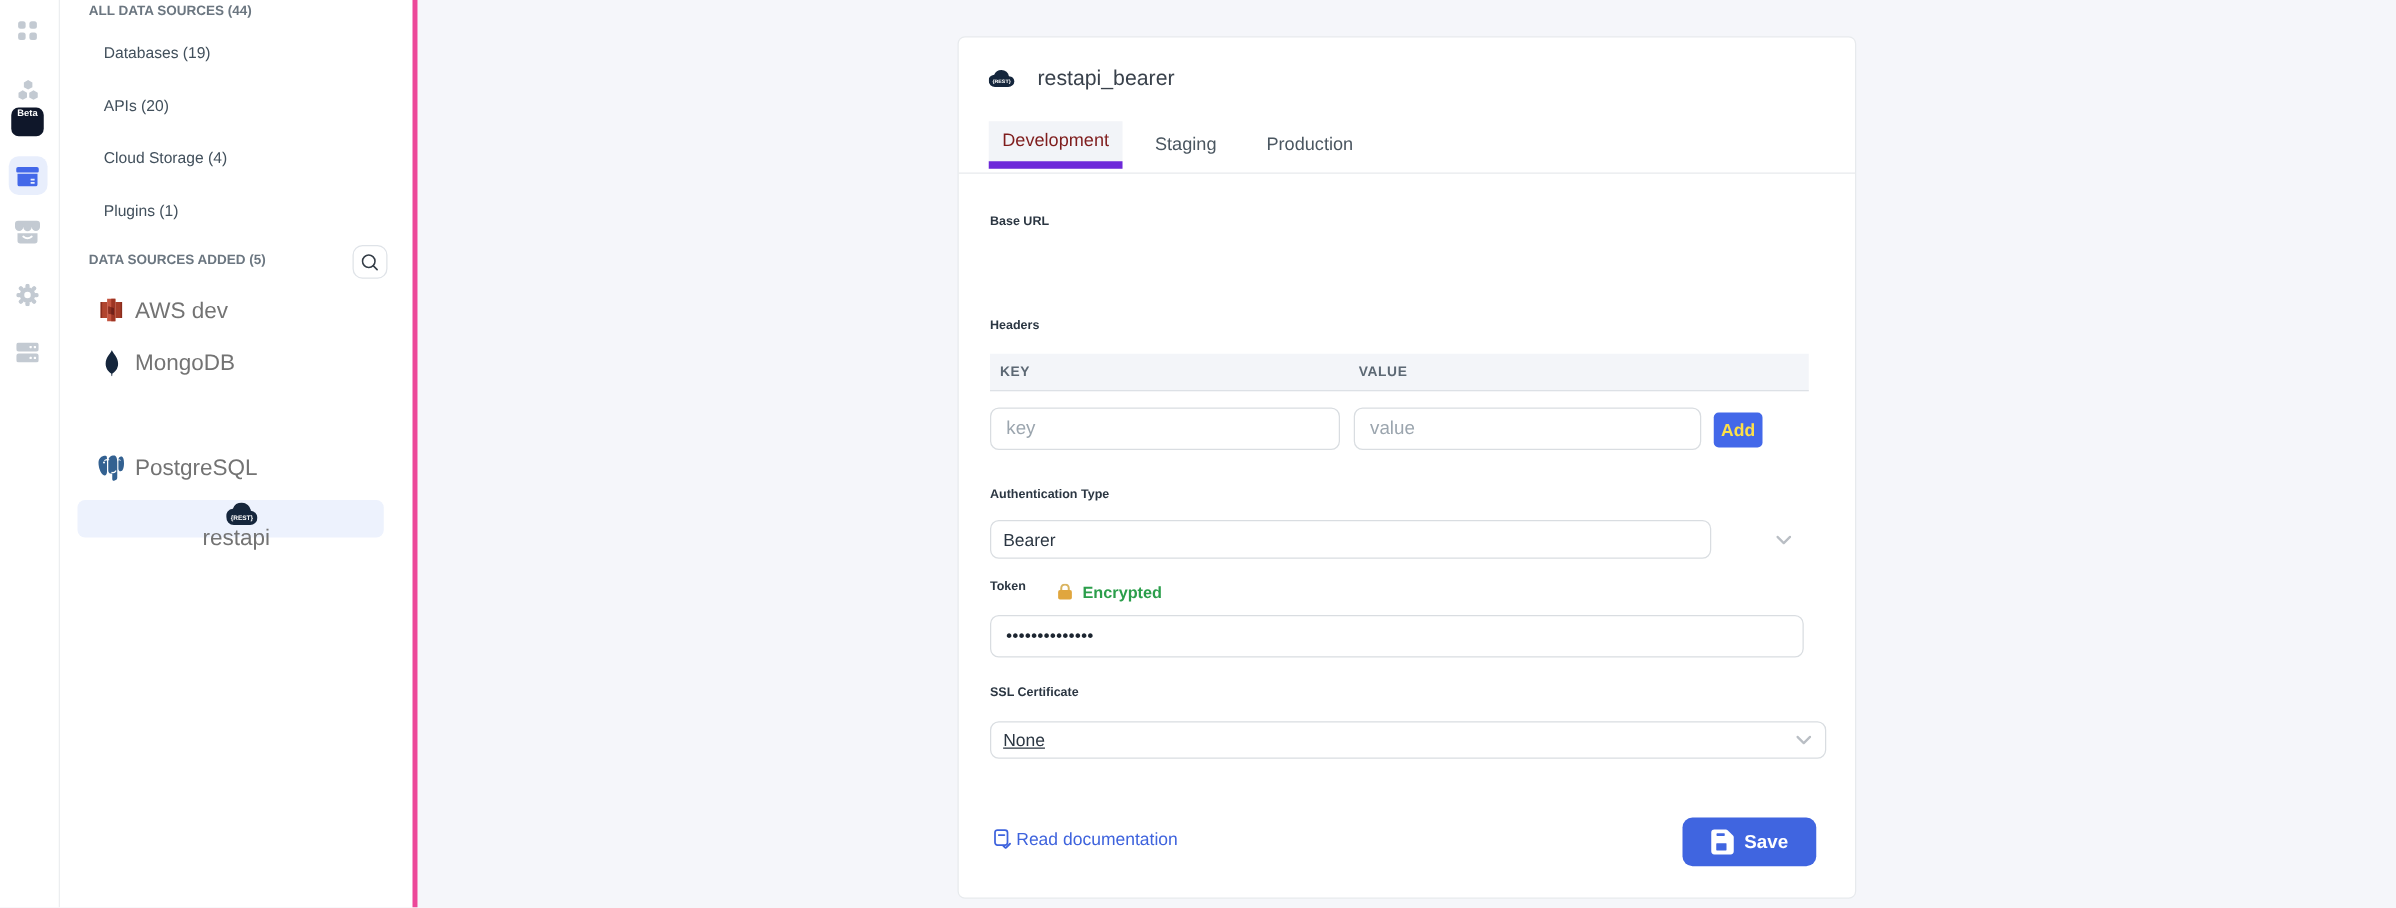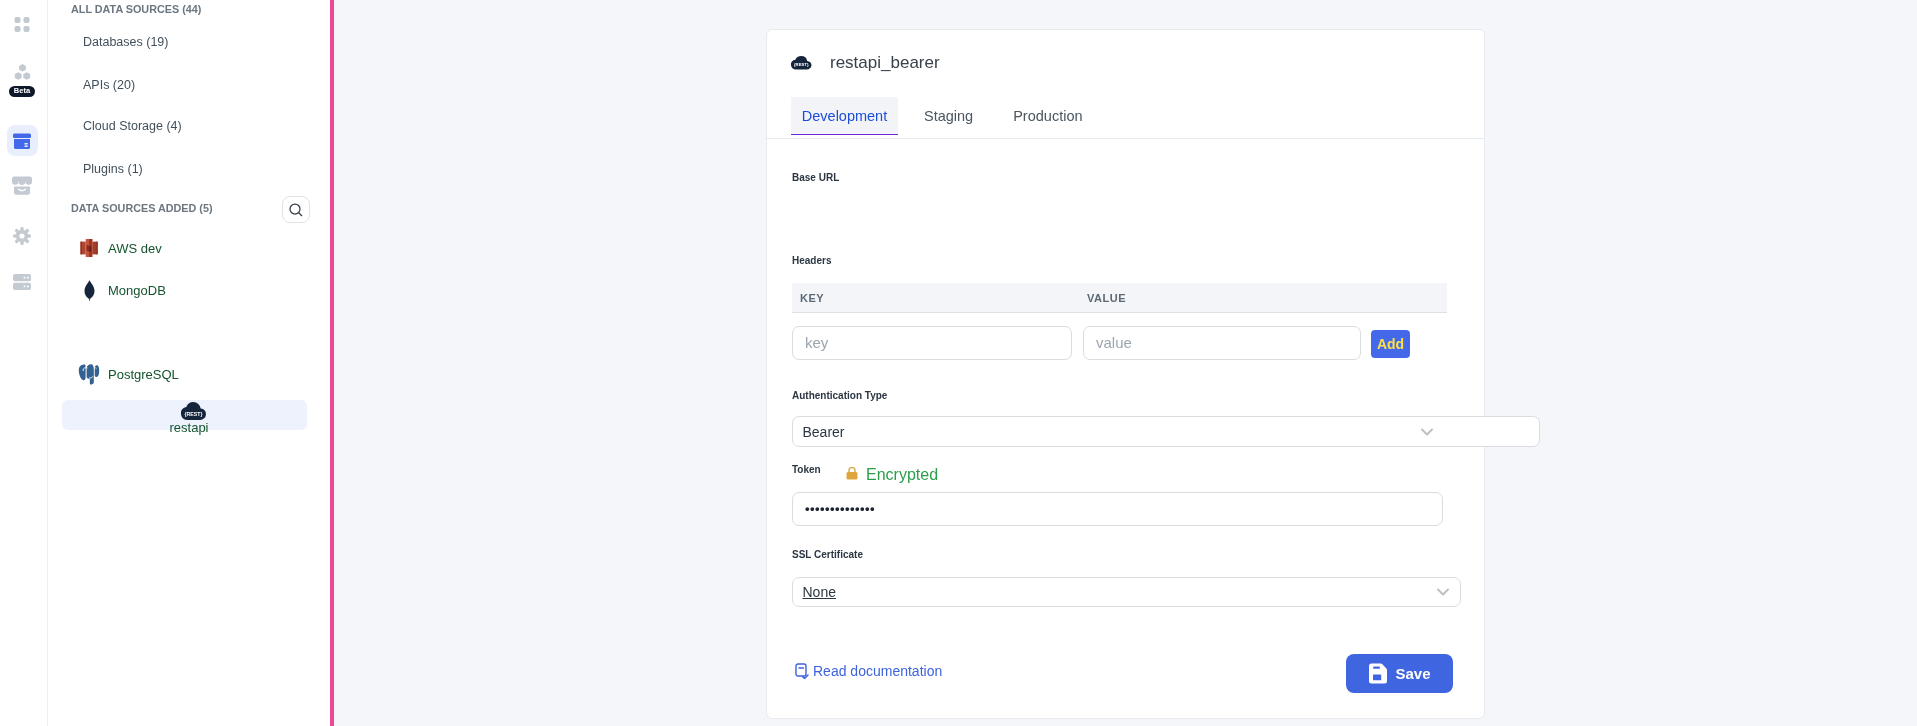--- a/index.html
+++ b/index.html
@@ -4,40 +4,40 @@
 <style>
 * { margin:0; padding:0; box-sizing:border-box; }
 html,body { width:1917px; height:726px; overflow:hidden; }
 body { font-family:"Liberation Sans", sans-serif; background:#f5f6fa; position:relative; }
 .iconbar { position:absolute; left:0; top:0; width:48px; height:726px; background:#fff; border-right:1px solid #eceef0; }
 .icw { position:absolute; left:0; width:44px; display:flex; justify-content:center; }
 .sidebar { position:absolute; left:48px; top:0; width:286px; height:726px; background:#fff; border-right:4px solid #ec4899; }
 .capshead { position:absolute; font-size:10.8px; font-weight:bold; color:#6b7680; letter-spacing:0; }
 .navitem { position:absolute; left:35px; font-size:12.5px; color:#42505c; }
 .srcitem { position:absolute; left:14px; width:245px; height:30px; display:flex; align-items:center; border-radius:6px; }
-.srcitem .txt { font-size:13px; color:#14532d; margin-left:9px; }
+.srcitem .txt { font-size:18px; color:#737373; margin-left:9px; }
 .srcitem .ic { width:20px; height:20px; margin-left:17px; display:flex; align-items:center; justify-content:center; }
 .srcitem .ic svg { flex:none; }
 .searchbtn { position:absolute; left:234px; top:196px; width:28px; height:27px; border:1px solid #dfe3e8; border-radius:8px; background:#fff; display:flex; align-items:center; justify-content:center; }
 .main { position:absolute; left:335px; top:0; width:1582px; height:726px; background:#f5f6fa; }
 .card { position:absolute; left:431px; top:29px; width:719px; height:690px; background:#fff; border:1px solid #e7eaed; border-radius:6px; }
 .cardtitle { position:absolute; left:63px; top:21px; font-size:17px; font-weight:500; color:#39414b; line-height:24px; }
 .tabs { position:absolute; left:24px; top:67px; height:38px; display:flex; }
 .tab { font-size:14.5px; color:#4a5660; display:flex; align-items:center; justify-content:center; height:38px; }
-.tab.active { background:#f2f4f8; color:#1d4ed8; border-bottom:1px solid #6d28d9; }
+.tab.active { background:#f2f4f8; color:#7f1d1d; border-bottom:6px solid #6d28d9; }
 .hdivider { position:absolute; left:0; top:108px; width:717px; border-top:1px solid #e7eaed; }
 .label { position:absolute; left:25px; font-size:10px; font-weight:bold; color:#2b3642; }
 .tinput { position:absolute; left:25px; height:34px; border:1px solid #d9dde1; border-radius:7px; background:#fff; font-size:15px; color:#2b3642; display:flex; align-items:center; padding-left:12px; padding-bottom:2px; }
 .tinput.ph { color:#9ba5ae; }
 .thead { position:absolute; left:25px; top:253px; width:655px; height:30px; background:#f3f5f9; border-bottom:1px solid #dde1e6; }
 .thead span { position:absolute; top:9px; font-size:11px; font-weight:bold; color:#5c6874; letter-spacing:0.5px; }
 .addbtn { position:absolute; left:604px; top:300px; width:39px; height:28px; background:#4368e9; border-radius:4px; color:#fde047; font-size:14px; font-weight:bold; display:flex; align-items:center; justify-content:center; }
 .selbox { position:absolute; left:25px; height:31px; border:1px solid #d9dde1; border-radius:7px; background:#fff; font-size:14px; color:#2b3642; display:flex; align-items:center; padding-left:9.5px; }
 .chev { position:absolute; top:50%; margin-top:-4px; }
-.enc { position:absolute; left:99px; top:436px; font-size:16px; font-weight:normal; color:#2b9e4b; }
+.enc { position:absolute; left:99px; top:436px; font-size:13px; font-weight:bold; color:#2b9e4b; }
 .doclink { position:absolute; left:28px; top:633px; display:flex; align-items:center; }
 .doclink span { margin-left:4px; font-size:14px; color:#3e63dd; }
 .savebtn { position:absolute; left:579px; top:624px; width:107px; height:39px; background:#4065e0; border-radius:8px; display:flex; align-items:center; justify-content:center; }
 .savebtn span { color:#fff; font-size:15px; font-weight:bold; margin-left:7px; }
 .dots { letter-spacing:0.45px; font-size:13px; color:#1c2530; font-weight:bold; }
 </style>
 </head>
 <body>
 <div class="iconbar">
   <div class="icw" style="top:16px;">
@@ -53,21 +53,21 @@
   <div class="icw" style="top:64px;">
     <svg width="17" height="16" viewBox="0 0 17 16">
         <g fill="#c3cad2">
           <path d="M8.5 0l3.4 1.9v3.8L8.5 7.6 5.1 5.7V1.9z"></path>
           <path d="M4.2 8.2l3.4 1.9v3.8l-3.4 1.9-3.4-1.9v-3.8z"></path>
           <path d="M12.8 8.2l3.4 1.9v3.8l-3.4 1.9-3.4-1.9v-3.8z"></path>
         </g>
       </svg>
   </div>
   <div class="icw" style="top:86px;">
-      <div style="background:#0f172a;color:#fff;font-size:7.5px;font-weight:bold;border-radius:6px;padding:1px 5px 1px;line-height:8.5px;">Beta</div>
+      <div style="background:#0f172a;color:#fff;font-size:7.5px;font-weight:bold;border-radius:6px;padding:1px 5px 13px;line-height:8.5px;">Beta</div>
     </div>
   <div class="icw" style="top:125px;">
       <div style="width:31px;height:31px;background:#e8eefc;border-radius:8px;display:flex;align-items:center;justify-content:center;">
     <svg width="20" height="20" viewBox="0 0 20 20">
           <g fill="#4368e9">
             <path d="M2.5 2.5h15a1.5 1.5 0 0 1 1.5 1.5v2a1 1 0 0 1-1 1H2a1 1 0 0 1-1-1V4a1.5 1.5 0 0 1 1.5-1.5z"></path>
             <path d="M2 8h16v8.5a1.5 1.5 0 0 1-1.5 1.5h-13A1.5 1.5 0 0 1 2 16.5zm10.5 6.6h3.2v1.4h-3.2zm0-2.6h3.2v1.4h-3.2z" fill-rule="evenodd"></path>
           </g>
         </svg>
   </div>
@@ -202,21 +202,21 @@
     <div class="label" style="top:224.5px;">Headers</div>
     <div class="thead">
         <span style="left:8px;">KEY</span>
         <span style="left:295px;">VALUE</span>
       </div>
     <div class="tinput ph" style="top:296px; width:280px;">key</div>
     <div class="tinput ph" style="top:296px; left:316px; width:278px;">value</div>
     <div class="addbtn">Add</div>
 
     <div class="label" style="top:359.5px;">Authentication Type</div>
-    <div class="selbox" style="top:386px; width:748px;">Bearer
+    <div class="selbox" style="top:386px; width:577px;">Bearer
       <svg class="chev" style="left:628px;" width="12" height="8" viewBox="0 0 12 8">
           <path d="M1 1.5l5 5 5-5" stroke="#b9bec4" stroke-width="1.8" fill="none" stroke-linecap="round" stroke-linejoin="round"></path>
         </svg>
     </div>
 
     <div class="label" style="top:433.5px;">Token</div>
     <svg style="position:absolute; left:79px; top:437px;" width="12" height="13" viewBox="0 0 12 13">
         <path d="M3 5V3.5a3 3 0 0 1 6 0V5" stroke="#d9b35e" stroke-width="1.6" fill="none"></path>
         <rect x="0.5" y="5" width="11" height="7.5" rx="1.5" fill="#e0a63e"></rect>
       </svg>

